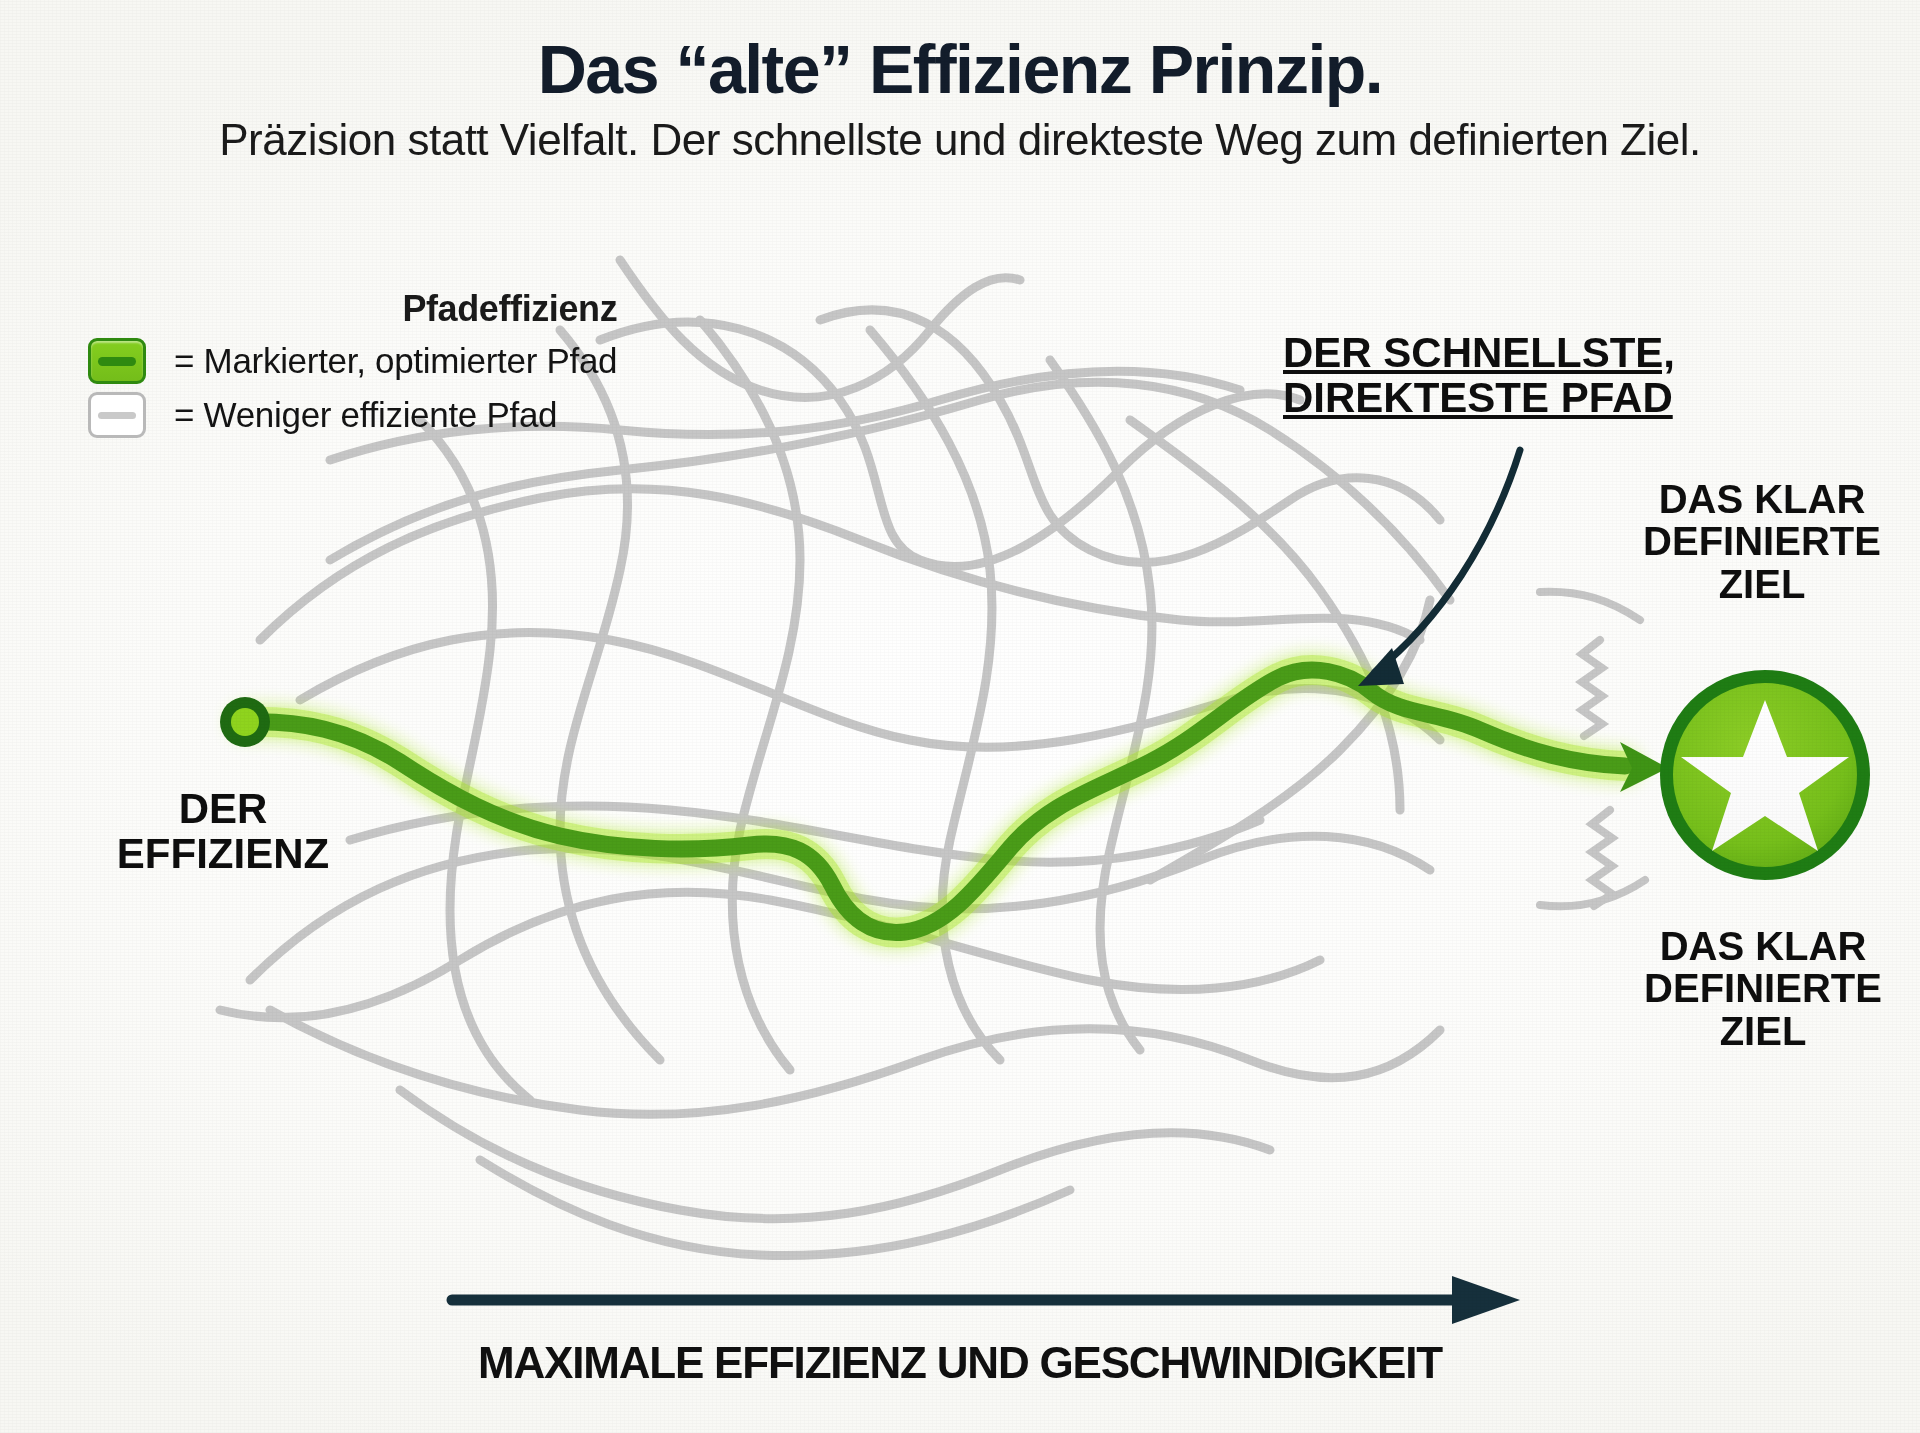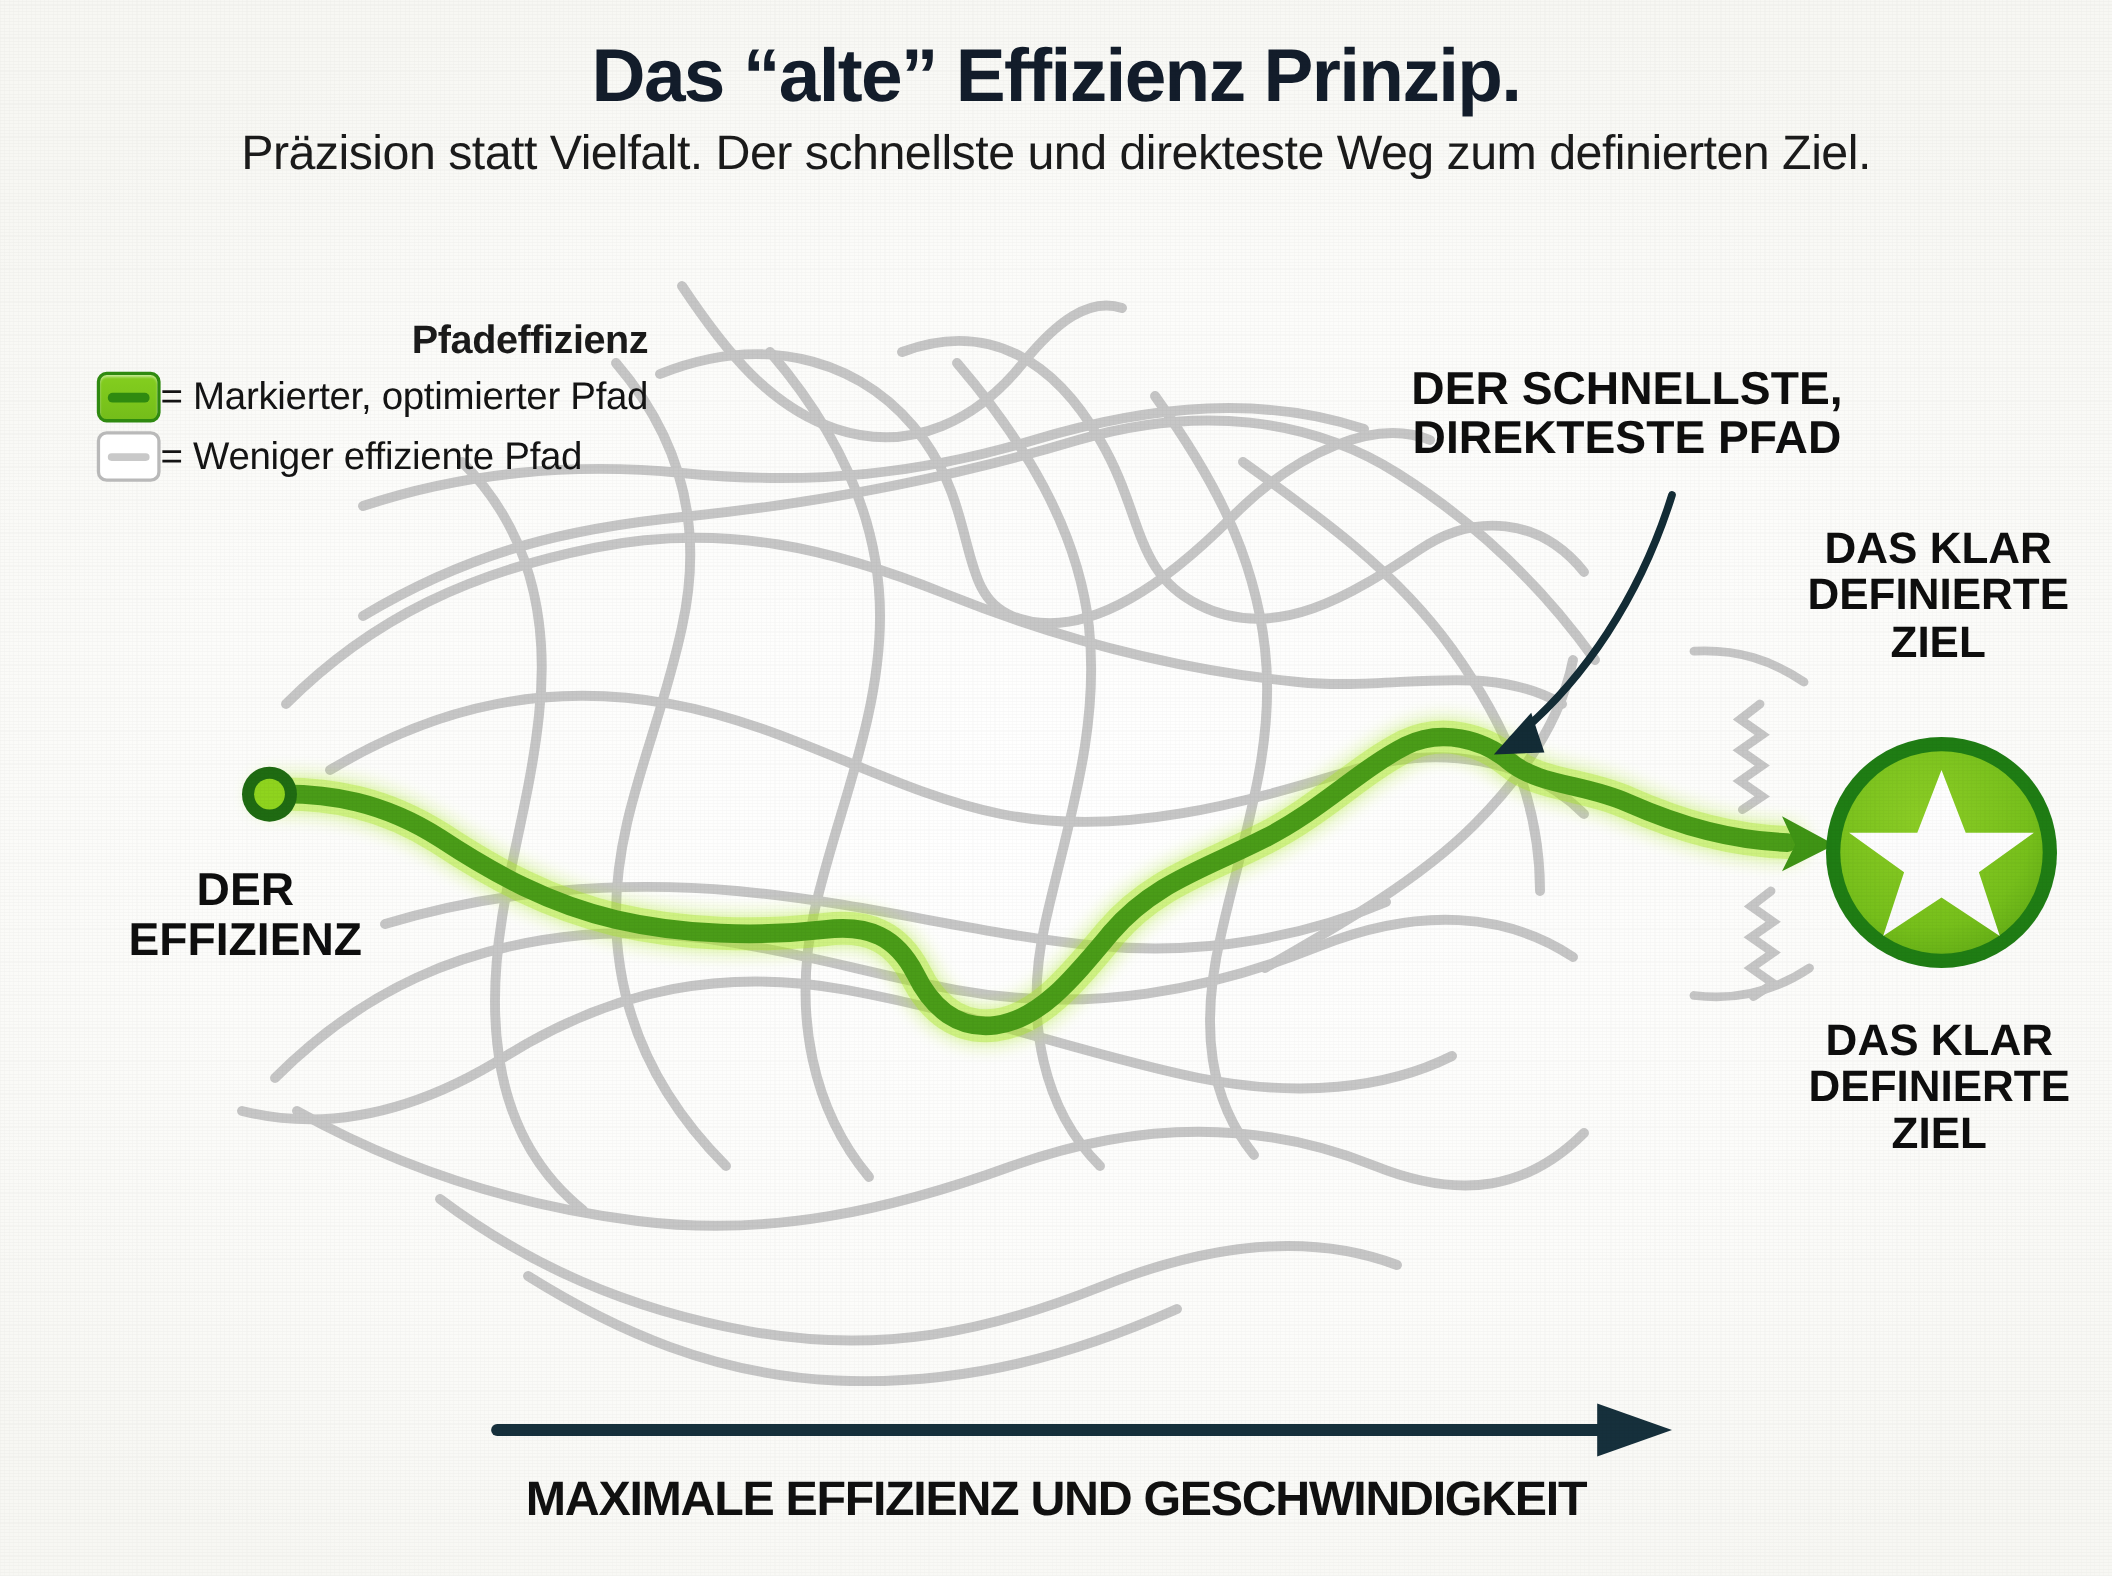--- a/index.html
+++ b/index.html
@@ -57,21 +57,21 @@
     font-size: 36px;
     font-weight: bold;
     color: #1a1a1a;
     letter-spacing: -0.4px;
     margin-bottom: 0;
     text-align: right;
   }
   .legend-row {
     display: flex;
     align-items: center;
-    gap: 0;
+    gap: 28px;
     margin-top: 8px;
   }
   .swatch {
     width: 52px;
     height: 40px;
     border-radius: 9px;
     position: relative;
     flex: none;
   }
   .swatch.green {
@@ -115,22 +115,23 @@
     font-weight: bold;
     color: #0e0e0e;
     letter-spacing: 0px;
     line-height: 1.06;
     z-index: 6;
   }
   #anno-fastest {
     left: 1283px;
     top: 331px;
     font-size: 42px;
-    text-align: center;
+    text-align: left;
     white-space: pre-line;
+    text-decoration: underline;
   }
   #anno-goal-top {
     left: 1612px;
     top: 478px;
     width: 300px;
     font-size: 40px;
     text-align: center;
     white-space: pre-line;
   }
   #anno-goal-bottom {

